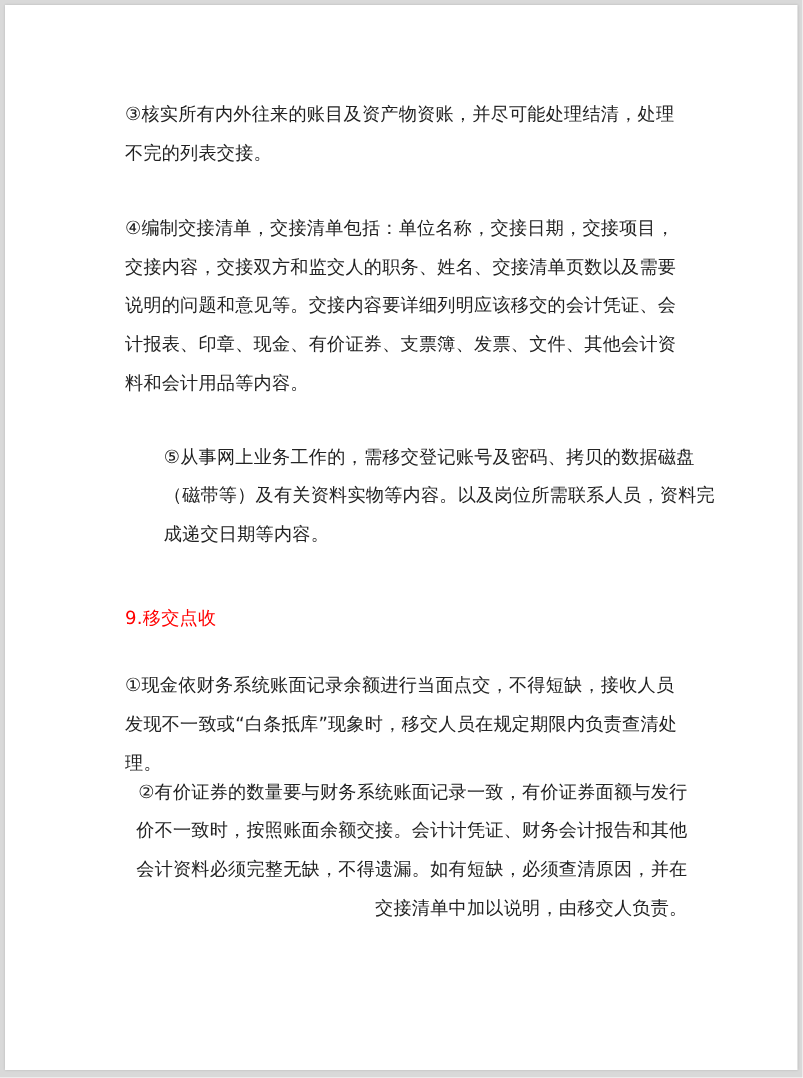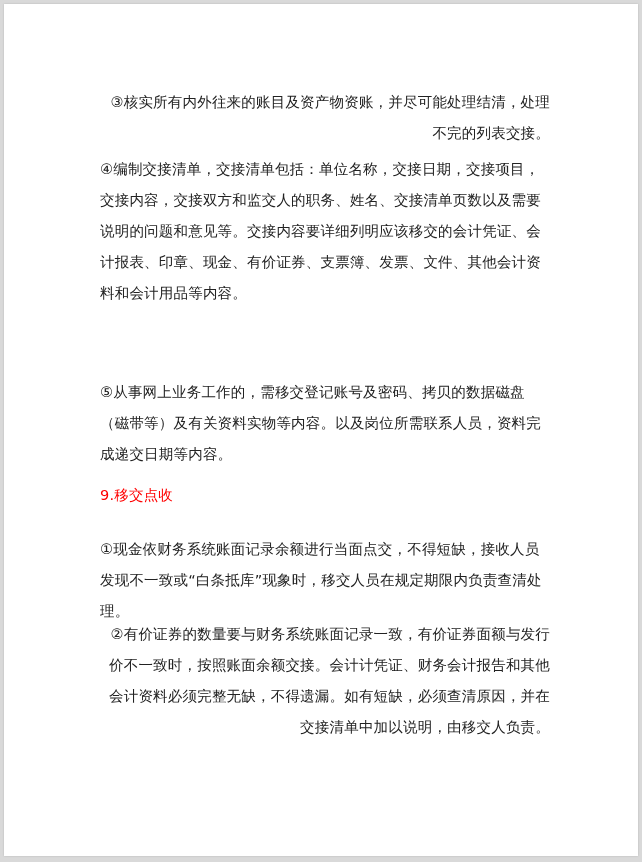--- a/index.html
+++ b/index.html
@@ -41,20 +41,20 @@
     }
     .heading {
       color: #ff0000;
     }
   </style>
 </head>
 <body>
 
 <div class="page">
   <div class="content">
-    <p class="para" style="top:83px;text-align:right;">③核实所有内外往来的账目及资产物资账，并尽可能处理结清，处理不完的列表交接。</p>
-    <p class="para" style="top:150px;">④编制交接清单，交接清单包括：单位名称，交接日期，交接项目，交接内容，交接双方和监交人的职务、姓名、交接清单页数以及需要说明的问题和意见等。交接内容要详细列明应该移交的会计凭证、会计报表、印章、现金、有价证券、支票簿、发票、文件、其他会计资料和会计用品等内容。</p>
-    <p class="para" style="top:373px;">⑤从事网上业务工作的，需移交登记账号及密码、拷贝的数据磁盘（磁带等）及有关资料实物等内容。以及岗位所需联系人员，资料完成递交日期等内容。</p>
+    <p class="para" style="top:73px;">③核实所有内外往来的账目及资产物资账，并尽可能处理结清，处理不完的列表交接。</p>
+    <p class="para" style="top:164px;">④编制交接清单，交接清单包括：单位名称，交接日期，交接项目，交接内容，交接双方和监交人的职务、姓名、交接清单页数以及需要说明的问题和意见等。交接内容要详细列明应该移交的会计凭证、会计报表、印章、现金、有价证券、支票簿、发票、文件、其他会计资料和会计用品等内容。</p>
+    <p class="para" style="top:347px;margin-left:31px;">⑤从事网上业务工作的，需移交登记账号及密码、拷贝的数据磁盘（磁带等）及有关资料实物等内容。以及岗位所需联系人员，资料完成递交日期等内容。</p>
     <p class="para heading" style="top:476px;">9.移交点收</p>
     <p class="para" style="top:530px;">①现金依财务系统账面记录余额进行当面点交，不得短缺，接收人员发现不一致或“白条抵库”现象时，移交人员在规定期限内负责查清处理。</p>
     <p class="para" style="top:615px;text-align:right;">②有价证券的数量要与财务系统账面记录一致，有价证券面额与发行价不一致时，按照账面余额交接。会计计凭证、财务会计报告和其他会计资料必须完整无缺，不得遗漏。如有短缺，必须查清原因，并在交接清单中加以说明，由移交人负责。</p>
   </div>
 </div>
 
 </body></html>

